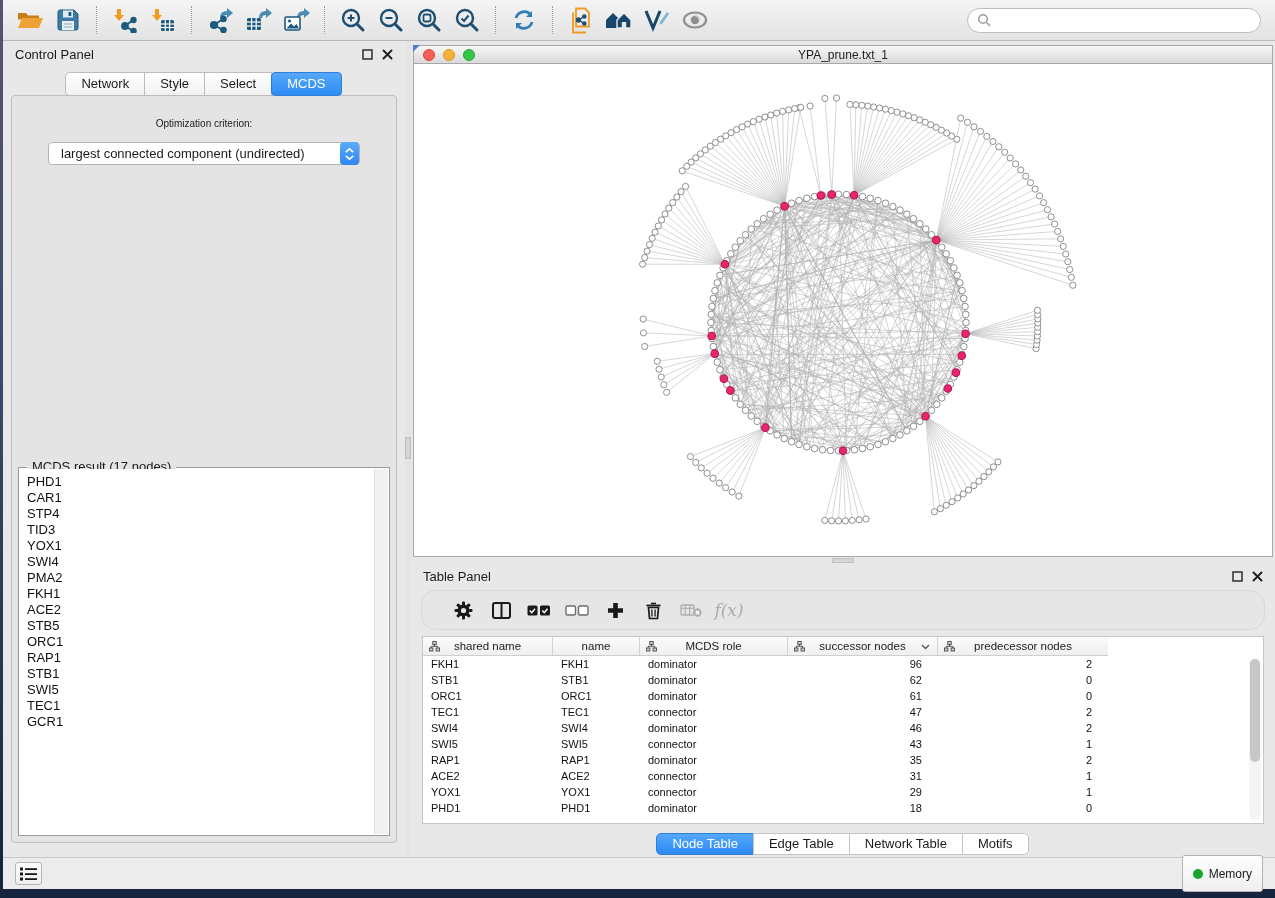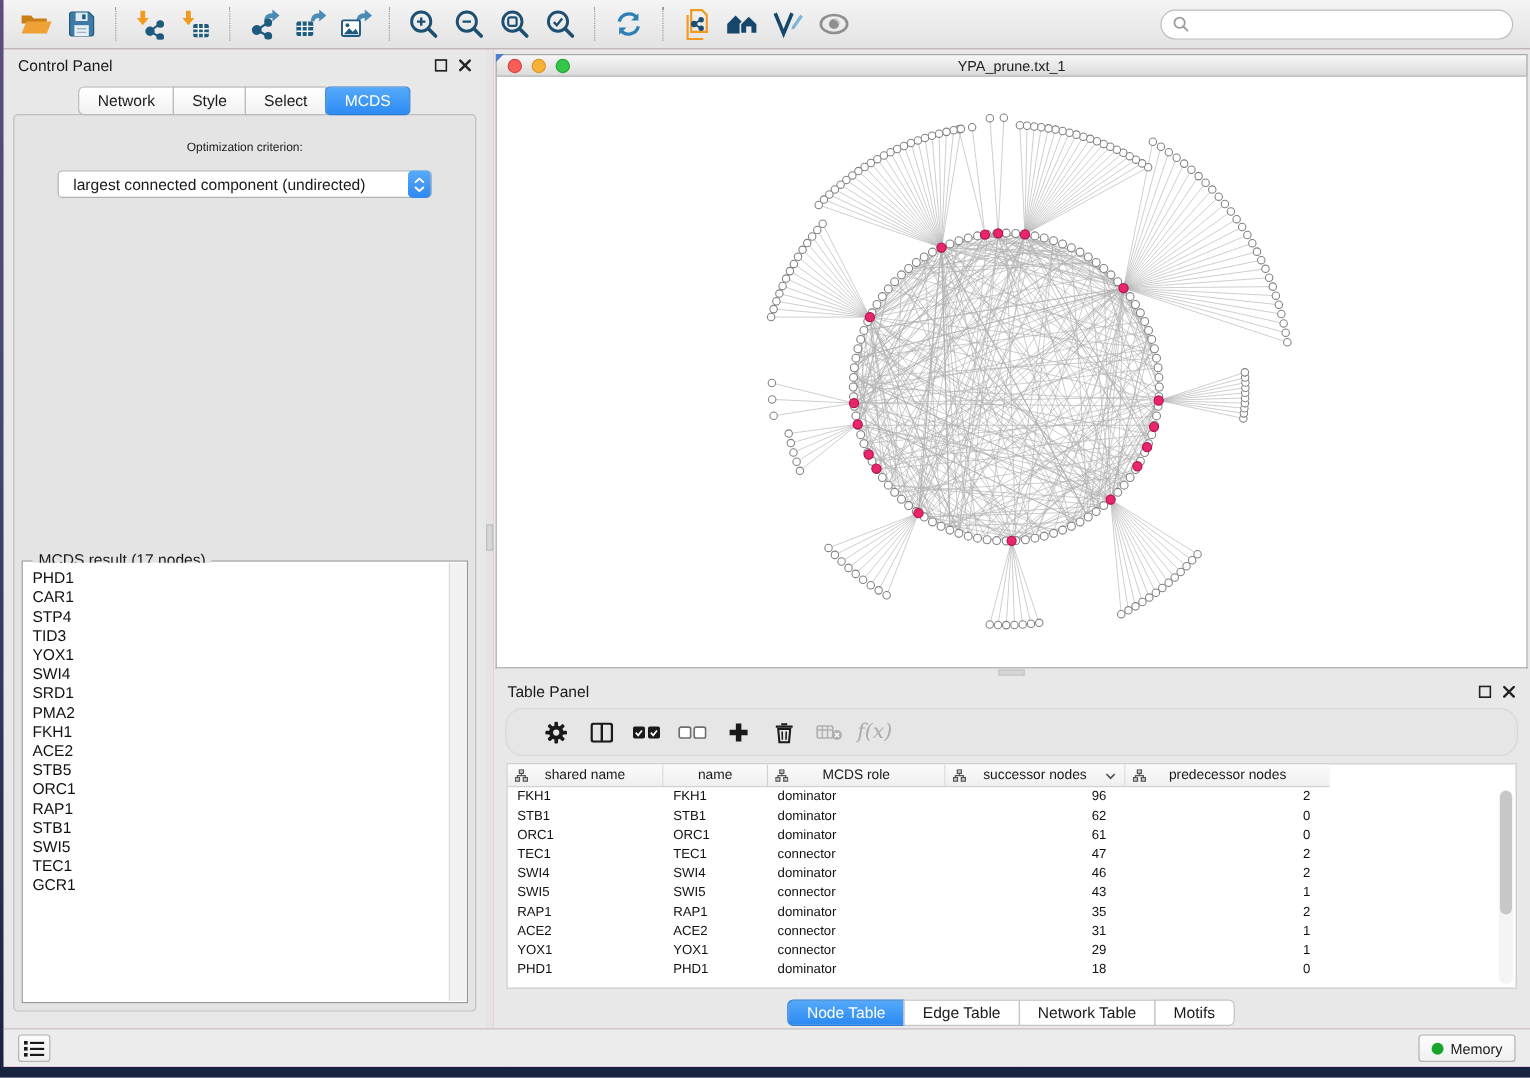--- a/index.html
+++ b/index.html
@@ -79,21 +79,21 @@
   .t-thumb { position:absolute; top:1px; left:1px; width:10px; height:103px; background:#c7c7c7; border-radius:5px; }
   .tp-tabs { display:flex; justify-content:center; margin-top:9px; }
   .tp-tab { font-size:13px; color:#1a1a1a; background:#fff; border:1px solid #c4c4c4; padding:2px 15px 3px; margin-left:-1px; }
   .tp-tab:first-child { border-radius:5px 0 0 5px; }
   .tp-tab:last-child { border-radius:0 5px 5px 0; }
   .tp-tab.active { background:linear-gradient(#55a9fa,#2b89f2); color:#fff; border-color:#2d7fd8; }
 
   
   .statusbar { position:absolute; left:0; right:0; bottom:0; height:32px; background:#ececec; border-top:1px solid #c9c9c9; display:flex; align-items:center; padding:0 12px; }
   .list-btn { width:27px; height:23px; background:linear-gradient(#fcfcfc,#efefef); border:1px solid #b5b5b5; border-radius:3px; display:flex; align-items:center; justify-content:center; }
-  .mem-btn { margin-left:auto; height:23px; background:linear-gradient(#fdfdfd,#f0f0f0); border:1px solid #b3b3b3; border-radius:3px; display:flex; align-items:center; gap:6px; padding:0 10px; font-size:12px; color:#1a1a1a; }
+  .mem-btn { margin-left:auto; height:37px; background:linear-gradient(#fdfdfd,#f0f0f0); border:1px solid #b3b3b3; border-radius:3px; display:flex; align-items:center; gap:6px; padding:0 10px; font-size:12px; color:#1a1a1a; }
   .mem-dot { width:10px; height:10px; border-radius:50%; background:#17a62b; }
 </style>
 </head>
 <body>
 
 <div class="app">
 
   <div class="toolbar">
     <div class="tb-btn">
       <svg width="28" height="24" viewBox="0 0 28 24">
@@ -290,21 +290,20 @@
         </div>
         <div class="mcds-group">
           <span class="mcds-legend">MCDS result (17 nodes)</span>
           <div class="mcds-list">
               <div class="mcds-item">PHD1</div>
               <div class="mcds-item">CAR1</div>
               <div class="mcds-item">STP4</div>
               <div class="mcds-item">TID3</div>
               <div class="mcds-item">YOX1</div>
               <div class="mcds-item">SWI4</div>
-              <div class="mcds-item">SRD1</div>
               <div class="mcds-item">PMA2</div>
               <div class="mcds-item">FKH1</div>
               <div class="mcds-item">ACE2</div>
               <div class="mcds-item">STB5</div>
               <div class="mcds-item">ORC1</div>
               <div class="mcds-item">RAP1</div>
               <div class="mcds-item">STB1</div>
               <div class="mcds-item">SWI5</div>
               <div class="mcds-item">TEC1</div>
               <div class="mcds-item">GCR1</div>

